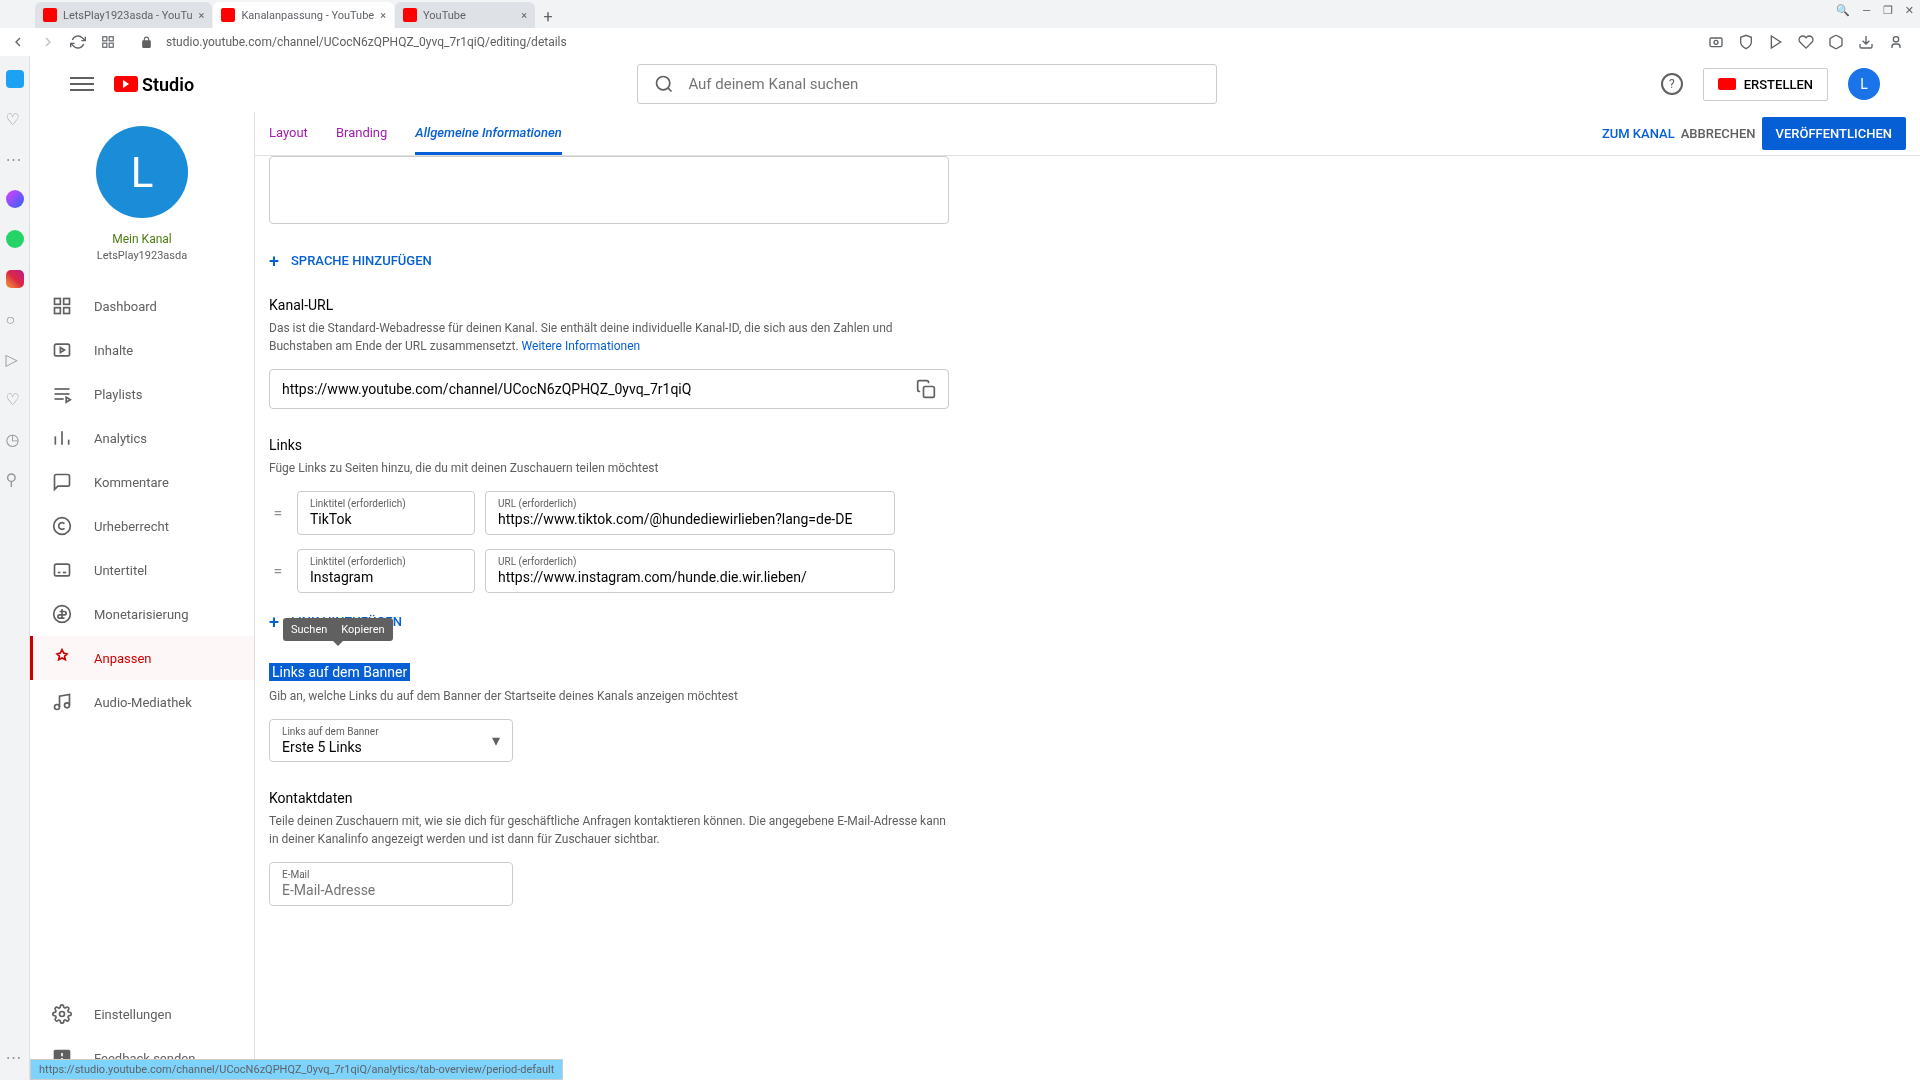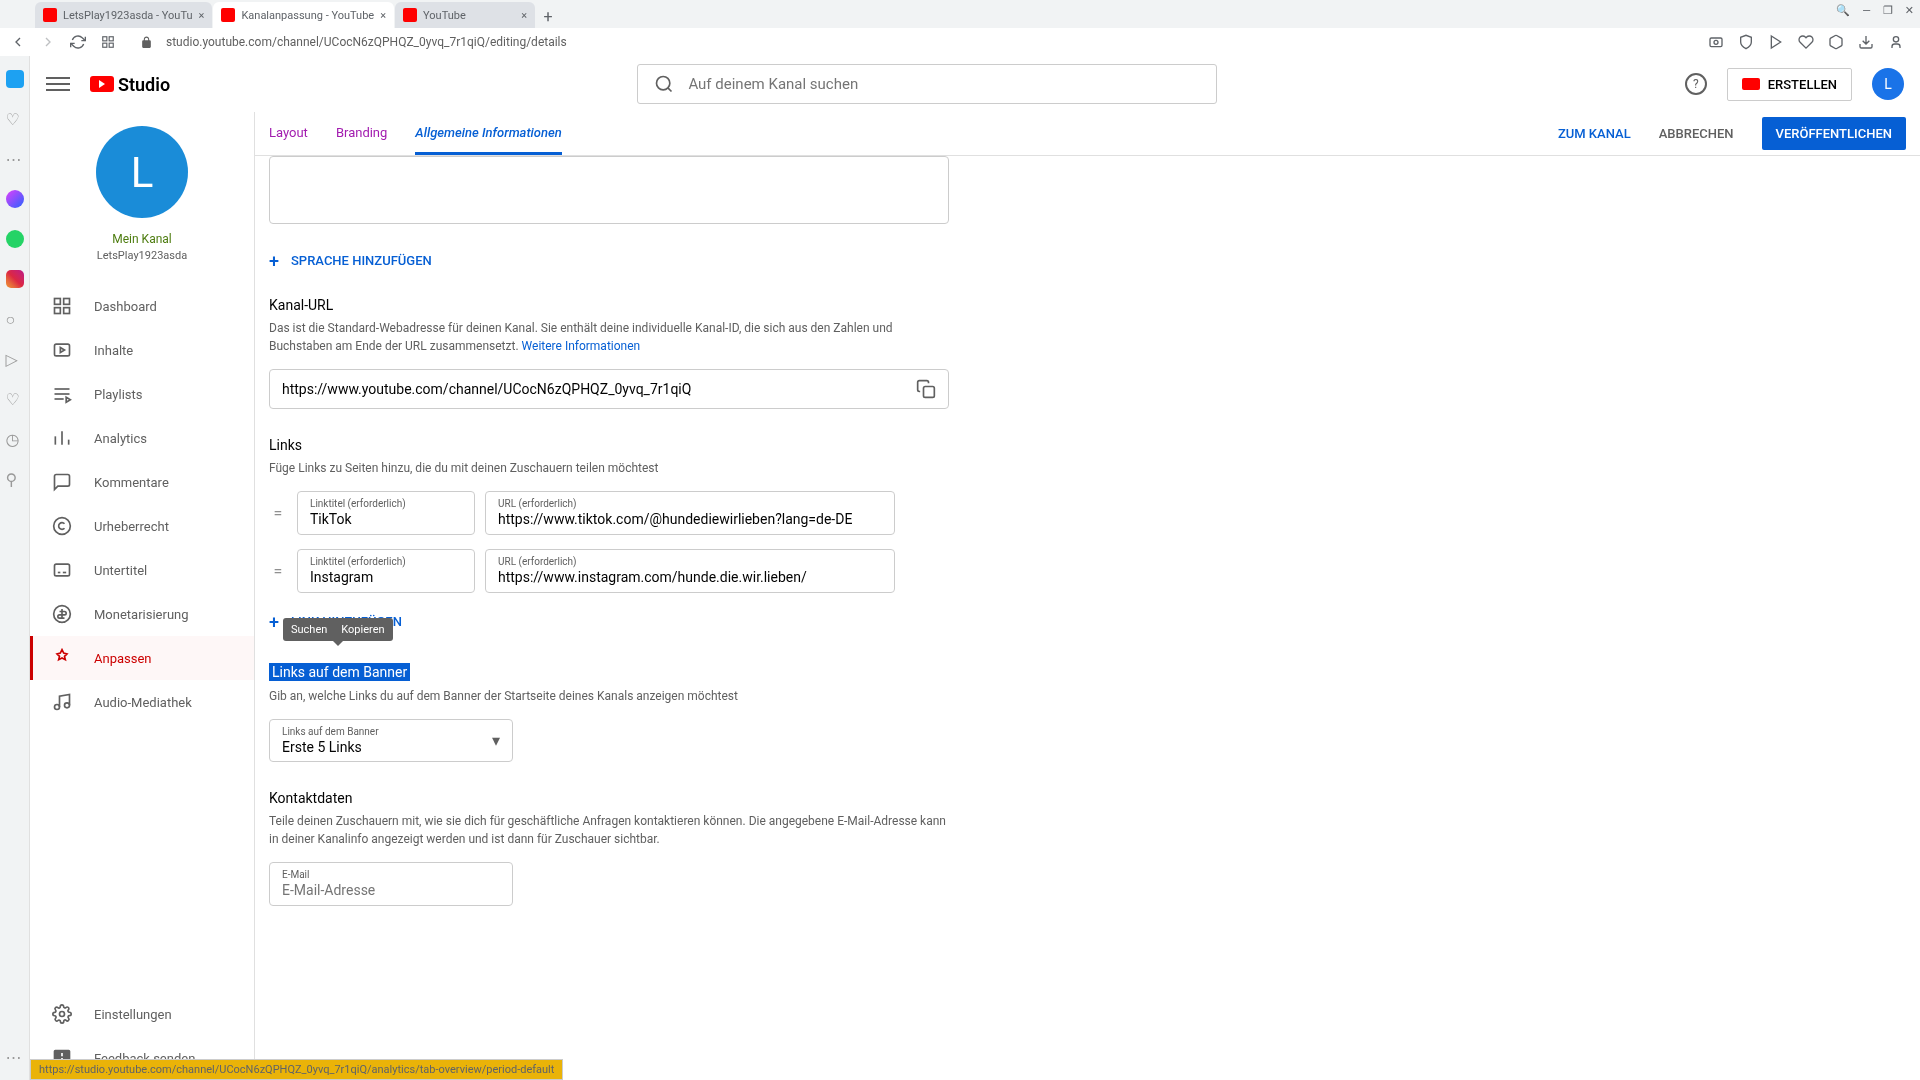--- a/index.html
+++ b/index.html
@@ -23,21 +23,21 @@
 
 .opera-sidebar { position: fixed; left: 0; top: 56px; bottom: 0; width: 30px; background: #f1f3f4; border-right: 1px solid #e0e0e0; display: flex; flex-direction: column; align-items: center; padding-top: 14px; gap: 22px; }
 .opera-icon { width: 18px; height: 18px; border-radius: 4px; }
 .opera-icon.home { background: #1da1f2; border-radius: 4px; }
 .opera-icon.msg { background: linear-gradient(135deg,#e040fb,#2962ff); border-radius: 50%; }
 .opera-icon.wa { background: #25d366; border-radius: 50%; }
 .opera-icon.ig { background: linear-gradient(45deg,#f09433,#e6683c,#dc2743,#cc2366,#bc1888); border-radius: 5px; }
 .opera-icon.plain { color: #999; }
 
 
-.yt-header { position: fixed; top: 56px; left: 30px; right: 0; height: 56px; background: #fff; display: flex; align-items: center; padding: 0 16px; z-index: 100; }
+.yt-header { position: fixed; top: 56px; left: 30px; right: 0; height: 56px; background: #fff; display: flex; align-items: center; padding: 0 40px; z-index: 100; }
 .hamburger { width: 24px; height: 24px; cursor: pointer; display: flex; flex-direction: column; justify-content: center; gap: 4px; }
 .hamburger span { height: 2px; background: #606060; }
 .logo { margin-left: 20px; display: flex; align-items: center; gap: 4px; font-weight: 600; font-size: 18px; }
 .logo-icon { width: 24px; height: 16px; background: #ff0000; border-radius: 3px; position: relative; }
 .logo-icon::after { content: ''; position: absolute; left: 9px; top: 4px; border-left: 6px solid #fff; border-top: 4px solid transparent; border-bottom: 4px solid transparent; }
 .search-wrap { flex: 1; display: flex; justify-content: center; }
 .search-box { width: 580px; height: 40px; border: 1px solid #ccc; border-radius: 3px; display: flex; align-items: center; padding: 0 16px; gap: 14px; }
 .search-box input { border: none; outline: none; flex: 1; font-size: 15px; color: #606060; }
 .header-right { display: flex; align-items: center; gap: 20px; }
 .help-icon { width: 22px; height: 22px; border: 2px solid #606060; border-radius: 50%; display: flex; align-items: center; justify-content: center; font-size: 12px; color: #606060; cursor: pointer; }
@@ -54,21 +54,21 @@
 .nav-list { flex: 1; overflow-y: auto; }
 .nav-item { display: flex; align-items: center; height: 44px; padding: 0 22px; gap: 22px; cursor: pointer; font-size: 13px; color: #606060; }
 .nav-item.active { color: #cc0000; border-left: 3px solid #cc0000; padding-left: 19px; background: #fef7f7; }
 .nav-item-icon { width: 20px; height: 20px; display: flex; align-items: center; justify-content: center; }
 
 
 .tabs-row { position: fixed; top: 112px; left: 255px; right: 0; height: 44px; background: #fff; border-bottom: 1px solid #e0e0e0; display: flex; align-items: center; padding: 0 14px; z-index: 50; }
 .tabs { display: flex; gap: 28px; height: 100%; }
 .tab-item { display: flex; align-items: center; font-size: 13px; color: #a21caf; cursor: pointer; border-bottom: 3px solid transparent; }
 .tab-item.active { color: #065fd4; border-bottom-color: #065fd4; font-weight: 500; font-style: italic; }
-.actions-right { margin-left: auto; display: flex; align-items: center; gap: 28px; }
+.actions-right { margin-left: auto; display: flex; align-items: center; gap: 6px; }
 .action-link { font-size: 13px; color: #065fd4; font-weight: 500; cursor: pointer; }
 .action-cancel { font-size: 13px; color: #606060; font-weight: 500; cursor: pointer; }
 .publish-btn { background: #065fd4; color: #fff; padding: 9px 14px; border-radius: 2px; font-size: 13px; font-weight: 500; cursor: pointer; }
 
 
 .main { position: fixed; top: 156px; left: 255px; right: 0; bottom: 0; overflow-y: auto; padding: 0 14px 40px; }
 .content-col { max-width: 680px; }
 .desc-box { border: 1px solid #ccc; border-radius: 4px; height: 68px; margin-bottom: 20px; }
 .add-lang { display: flex; align-items: center; gap: 12px; color: #065fd4; font-size: 13px; font-weight: 500; cursor: pointer; padding: 6px 0 26px; }
 .plus-icon { font-size: 18px; }
@@ -94,21 +94,21 @@
 
 .banner-section { margin-top: 30px; }
 .highlighted-title { background: #065fd4; color: #fff; padding: 1px 3px; display: inline-block; font-size: 14px; }
 .dropdown-field { border: 1px solid #ccc; border-radius: 4px; padding: 6px 12px; width: 244px; margin-top: 14px; display: flex; align-items: center; }
 .dropdown-field .float-label { font-size: 10px; color: #606060; }
 .dropdown-field .value { font-size: 14px; color: #030303; margin-top: 2px; }
 .dropdown-arrow { margin-left: auto; color: #606060; }
 
 .contact-section { margin-top: 28px; }
 
-.status-bar { position: fixed; bottom: 0; left: 30px; background: #eab308; border: 1px solid #ccc; font-size: 11px; color: #5f6368; padding: 3px 8px; z-index: 200; }
+.status-bar { position: fixed; bottom: 0; left: 30px; background: #7dd3fc; border: 1px solid #ccc; font-size: 11px; color: #5f6368; padding: 3px 8px; z-index: 200; }
 
 svg { display: block; }
 </style>
 </head>
 <body>
 
 <div class="browser-chrome">
   <div class="window-controls">
     <span>🔍</span>
     <span>—</span>

